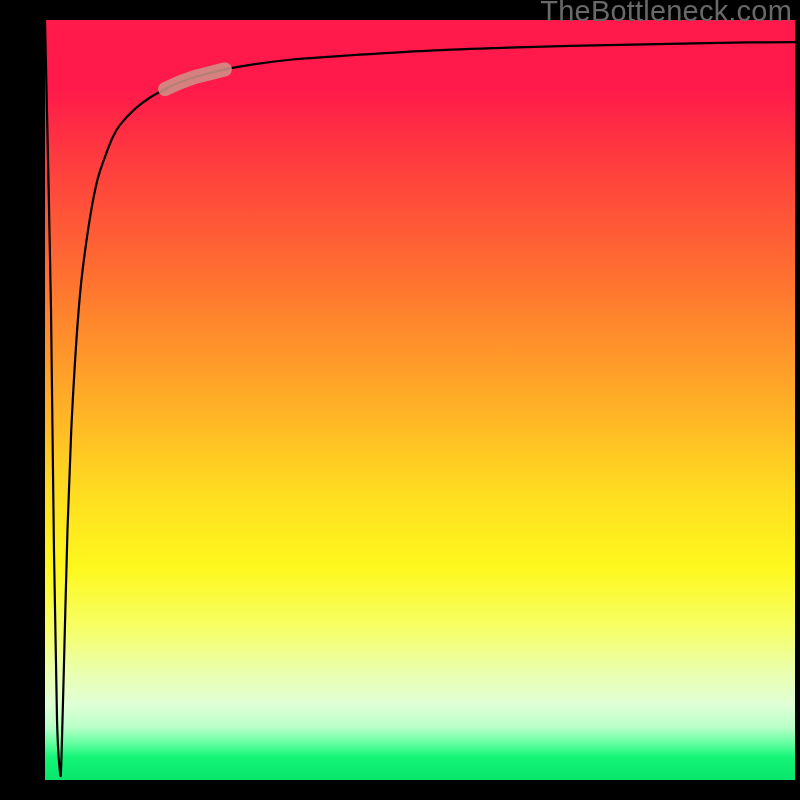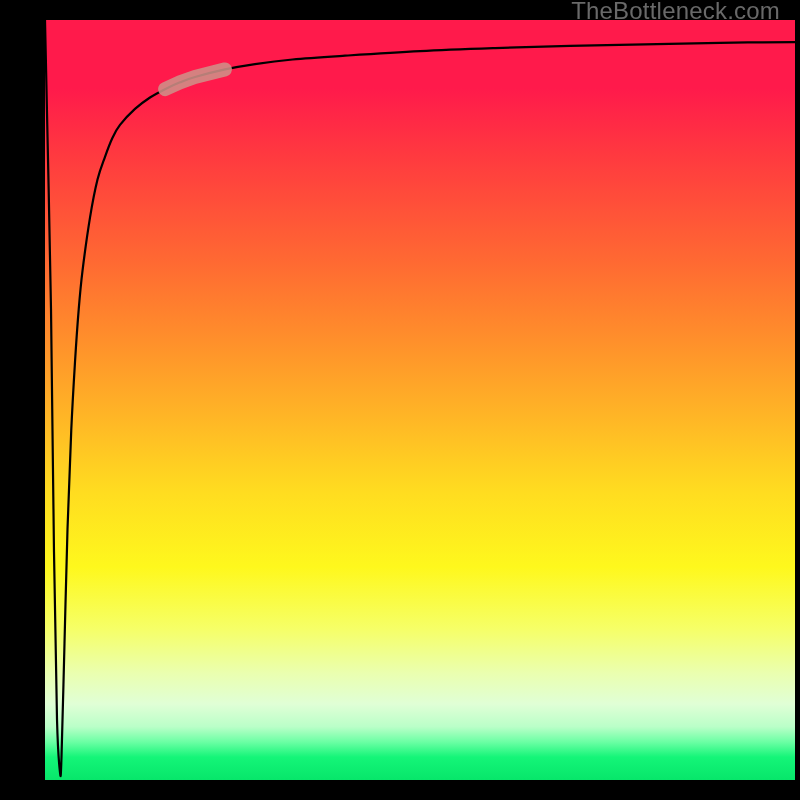--- a/index.html
+++ b/index.html
@@ -46,23 +46,23 @@
     position: absolute;
     left: 0;
     top: 0;
     width: 750px;
     height: 760px;
     overflow: visible;
   }
   .attribution {
     position: absolute;
     top: 0;
-    right: 20px;
+    right: 8px;
     color: #696969;
-    font-size: 24px;
+    font-size: 29px;
     line-height: 22px;
     letter-spacing: 0.2px;
     user-select: none;
   }
 </style>
 </head>
 <body>
 
 <div class="frame">
   <div class="plot">

